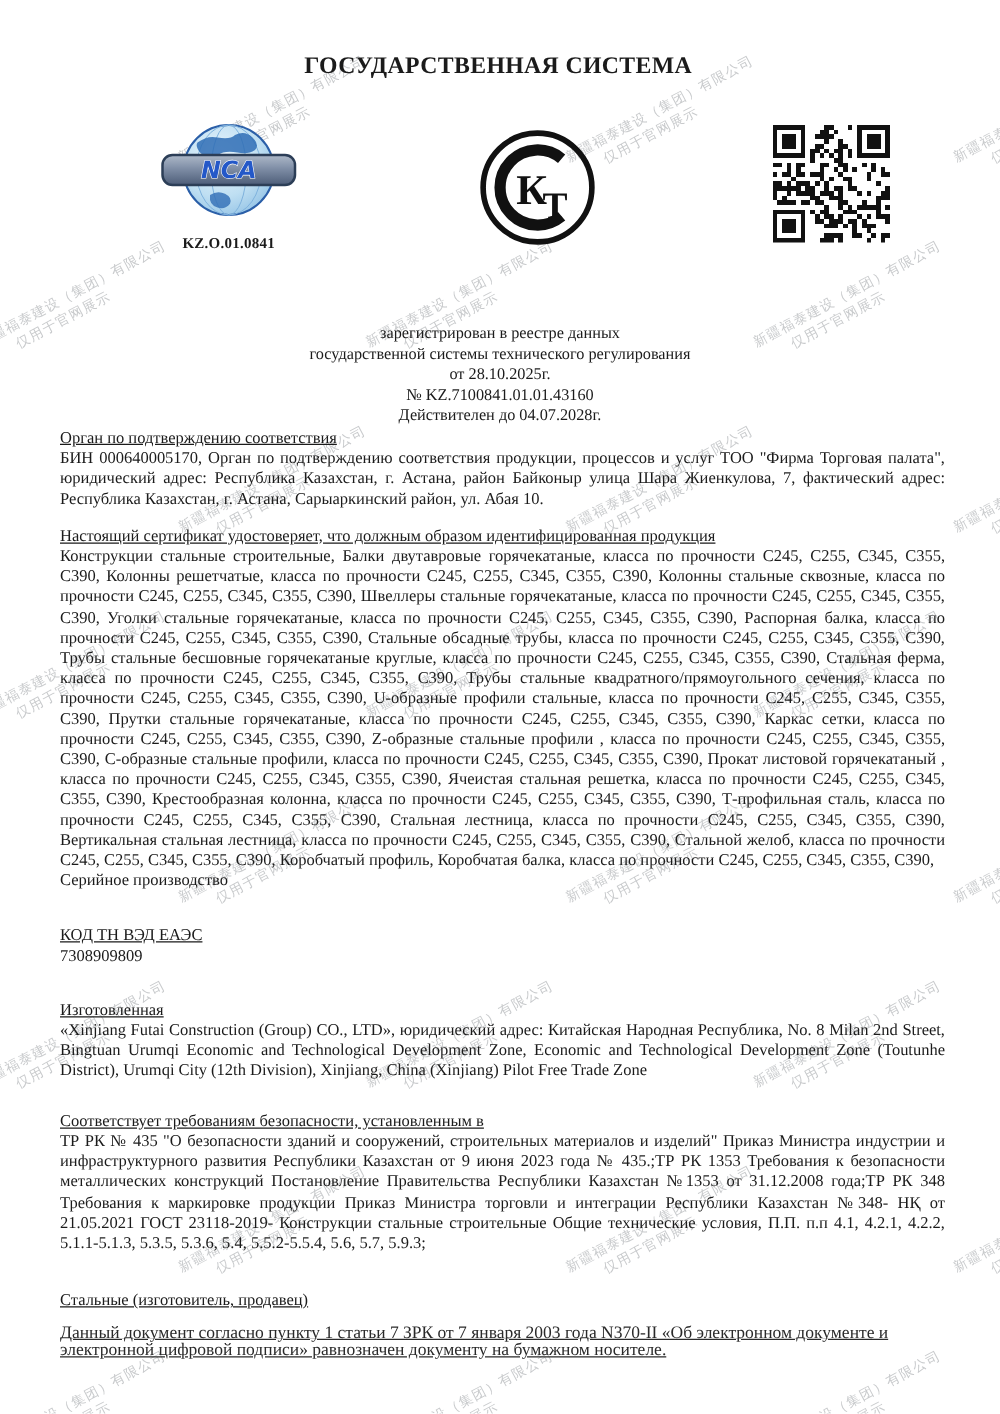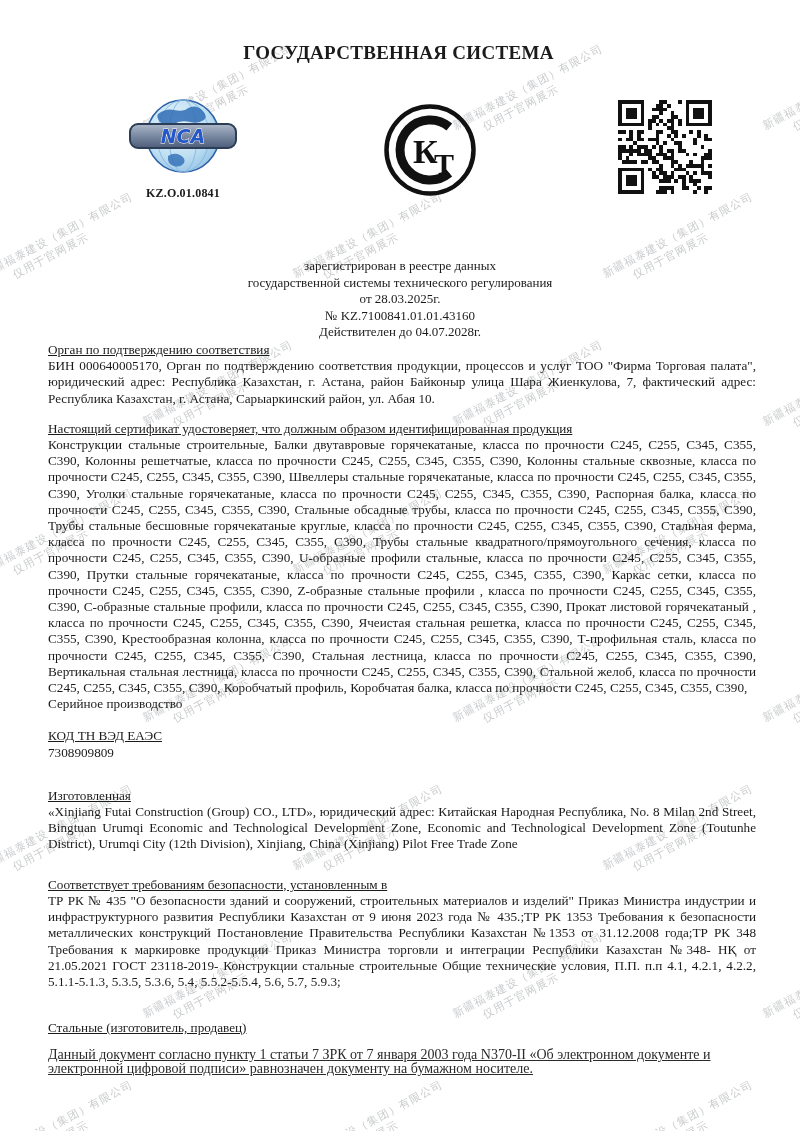--- a/index.html
+++ b/index.html
@@ -35,21 +35,21 @@
   }
   .cert-sub { position:absolute; top:258px; left:0; right:0; text-align:center;
     font-size:13px; line-height:16.5px; }
   
   .body-col {
     position:absolute; left:48px; width:708px; top:342px;
     font-size:13.2px; line-height:16.2px; text-align:justify;
   }
   .sec-heading { font-weight:normal; text-decoration:underline; text-align:left; }
   .gap-a { margin-top:14px; }
-  .gap-b { margin-top:16px; }
+  .gap-b { margin-top:28px; }
   .gap-c { margin-top:27px; }
   .gap-d { margin-top:24px; }
   .gap-e { margin-top:30px; }
   .plain { text-align:left; }
   .footer-note {
     margin-top:12px; font-size:14px; line-height:14px; text-align:left; color:#2a2a2a;text-decoration:underline;
   }
 </style>
 </head>
 <body>
@@ -393,21 +393,21 @@
           <rect x="19" y="1" width="5" height="5" fill="#ffffff"></rect>
           <rect x="20" y="2" width="3" height="3" fill="#111111"></rect>
           <rect x="0" y="18" width="7" height="7" fill="#111111"></rect>
           <rect x="1" y="19" width="5" height="5" fill="#ffffff"></rect>
           <rect x="2" y="20" width="3" height="3" fill="#111111"></rect>
         </svg></div>
 
     <div class="cert-sub">
       <div>зарегистрирован в реестре данных</div>
       <div>государственной системы технического регулирования</div>
-      <div>от 28.03.2025г.</div>
+      <div>от 28.10.2025г.</div>
       <div>№ KZ.7100841.01.01.43160</div>
       <div>Действителен до 04.07.2028г.</div>
     </div>
 
     <div class="body-col">
 
       <div class="sec-heading">Орган по подтверждению соответствия</div>
       <div>БИН 000640005170, Орган по подтверждению соответствия продукции, процессов и услуг ТОО "Фирма Торговая палата", юридический адрес: Республика Казахстан, г. Астана, район Байконыр улица Шара Жиенкулова, 7, фактический адрес: Республика Казахстан, г. Астана, Сарыаркинский район, ул. Абая 10.</div>
 
       <div class="sec-heading gap-a">Настоящий сертификат удостоверяет, что должным образом идентифицированная продукция</div>

